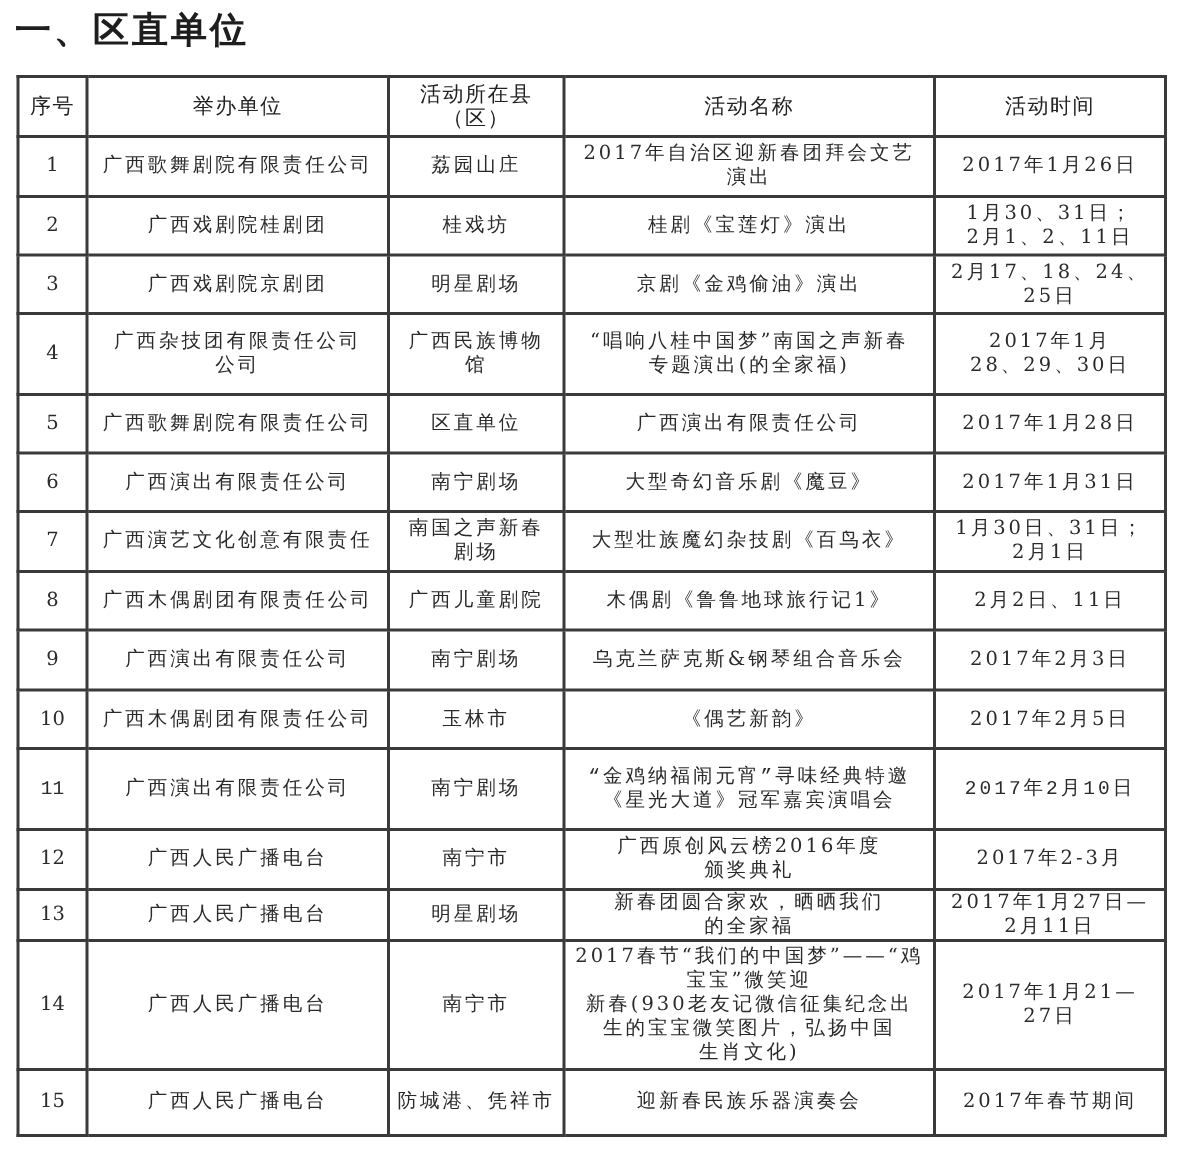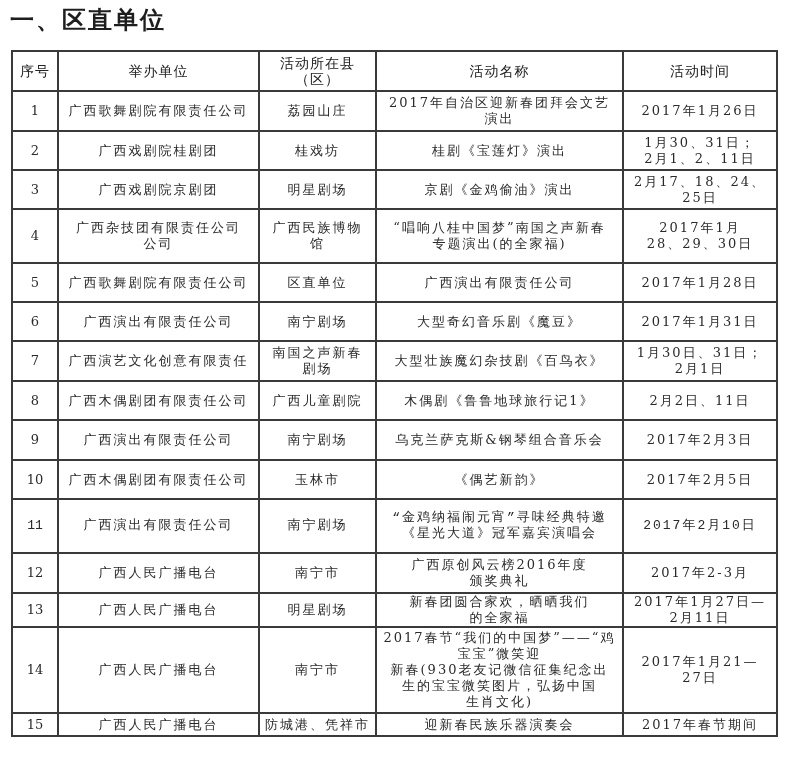--- a/index.html
+++ b/index.html
@@ -11,21 +11,21 @@
           table-layout: fixed; width: 765px; }
   td, th { border: 2px solid #3a3a3a; text-align: center; vertical-align: middle;
            font-size: 13px; line-height: 16px; padding: 0 3px; letter-spacing: 2px; font-weight: normal; }
   th { font-family: "DejaVu Sans", "Liberation Sans", sans-serif; font-size: 14px; letter-spacing: 1px; color: #222; }
   td.num { letter-spacing: 0; }
   .c1 { width: 46px; } .c2 { width: 201px; } .c3 { width: 117px; } .c4 { width: 247px; } .c5 { width: 154px; }
   tr.h { height: 40px; }
   tr.r1 { height: 40px; } tr.r2 { height: 39px; } tr.r3 { height: 39px; } tr.r4 { height: 54px; }
   tr.r5 { height: 39px; } tr.r6 { height: 39px; } tr.r7 { height: 40px; } tr.r8 { height: 39px; }
   tr.r9 { height: 40px; } tr.r10 { height: 39px; } tr.r11 { height: 54px; font-family: Liberation Mono, monospace; } tr.r12 { height: 40px; }
-  tr.r13 { height: 31px; } tr.r14 { height: 86px; } tr.r15 { height: 23px; }
+  tr.r13 { height: 31px; } tr.r14 { height: 86px; } tr.r15 { height: 44px; }
   .pre { white-space: pre-line; }
 </style>
 </head>
 <body>
 
 <div class="title">一、区直单位</div>
 
 <table>
   <colgroup>
       <col class="c1">

